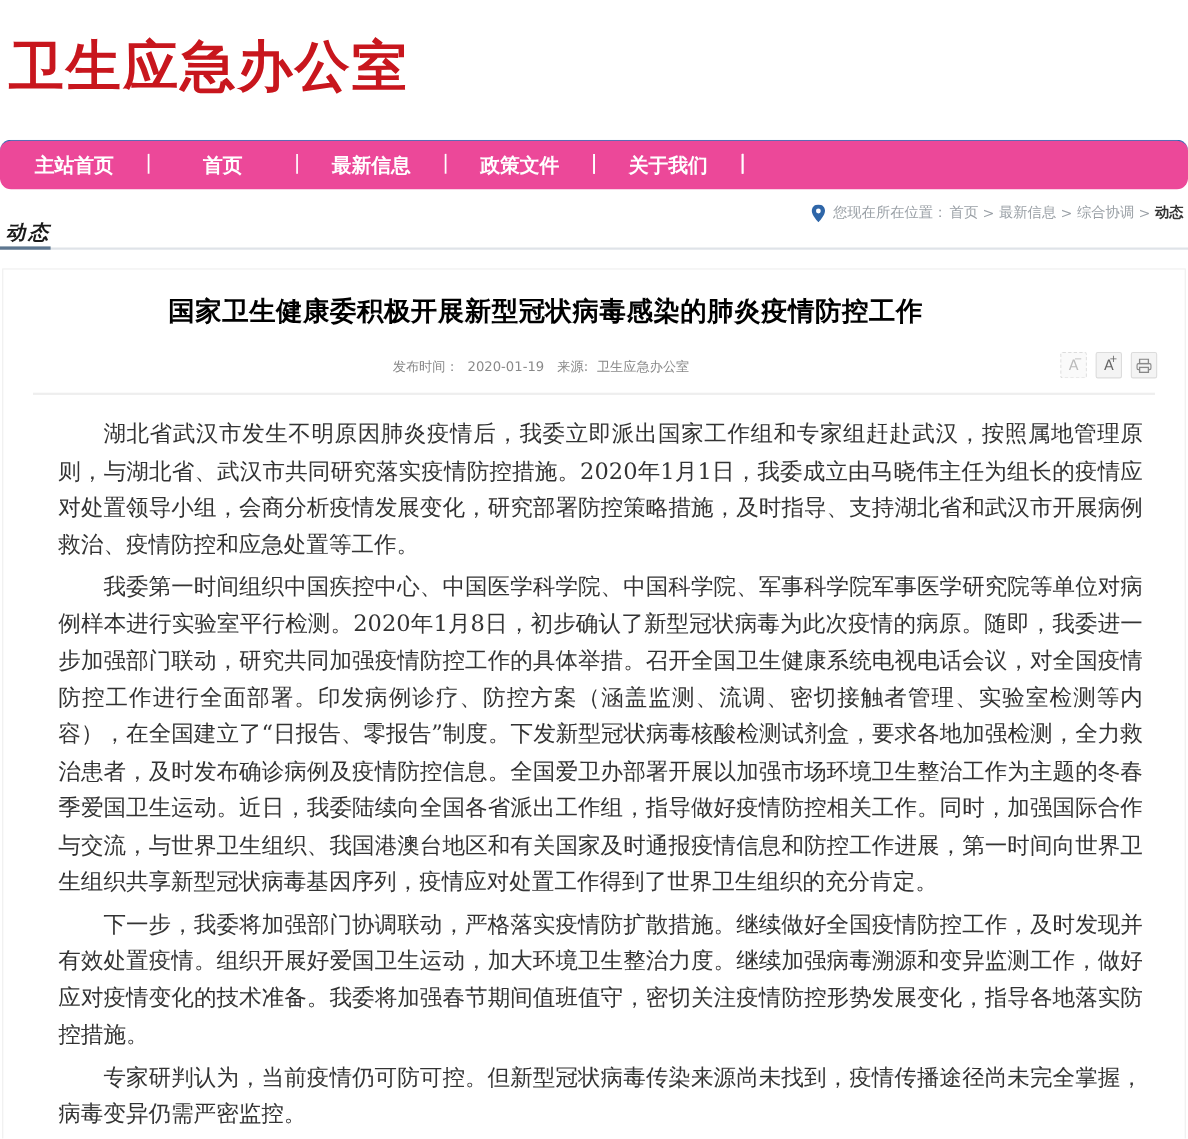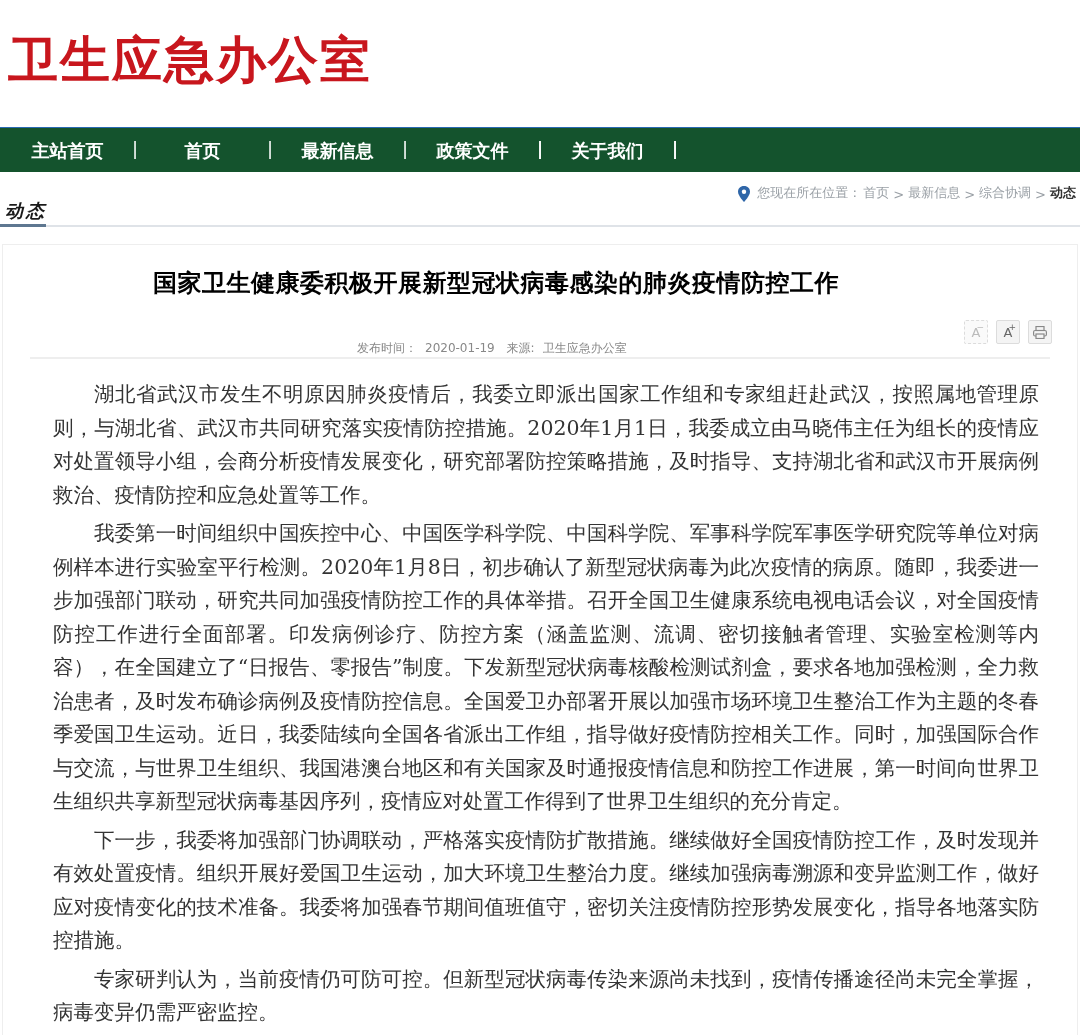--- a/index.html
+++ b/index.html
@@ -8,22 +8,22 @@
 
   .header { position: absolute; left: 0; top: 0; width: 1080px; height: 127px; background: #ffffff; }
   .logo-text {
     position: absolute; left: 8px; top: 30px;
     font-size: 50px; font-weight: bold; color: #c8161d; letter-spacing: 2px;
     font-family: "DejaVu Sans", sans-serif; line-height: 60px;
   }
 
   .nav {
     position: absolute; left: 0; top: 127px; width: 1080px; height: 45px;
-    background: #14532d; border-top: 1px solid #2a6ab4;
-    display: flex; align-items: center;
+    background: #ec4899; border-top: 1px solid #2a6ab4;
+    display: flex; align-items: center; border-radius: 10px;
   }
   .nav-item {
     color: #ffffff; font-size: 18px; font-weight: bold; text-align: center;
     width: 135px; line-height: 45px; white-space: nowrap; cursor: pointer;
   }
   .nav-sep { color: #ffffff; font-size: 18px; width: 0; overflow: visible; position: relative; }
   .nav-sep span { position: absolute; left: -3px; top: -12px; }
 
   .section-bar { position: absolute; left: 0; top: 195px; width: 1080px; height: 32px; }
   .section-title {
@@ -44,21 +44,21 @@
 
   .article-frame {
     position: absolute; left: 2px; top: 244px; width: 1076px; height: 800px;
     border: 1px solid #eeeeee; background: #ffffff;
   }
   .article-title {
     position: absolute; left: 0; top: 265px; width: 992px; text-align: center;
     font-size: 24px; color: #000000; line-height: 36px; letter-spacing: 0.5px;
   }
   .meta {
-    position: absolute; left: 357px; top: 340px; font-size: 12px; color: #888;
+    position: absolute; left: 357px; top: 325px; font-size: 12px; color: #888;
     white-space: nowrap;
   }
   .meta span { margin-right: 8px; }
   .tools { position: absolute; left: 964px; top: 320px; display: flex; gap: 8px; }
   .tool-btn {
     width: 24px; height: 24px; border: 1px solid #dcdcdc; background: #f4f4f4;
     display: flex; align-items: center; justify-content: center;
     font-size: 13px; color: #666; border-radius: 2px; cursor: pointer; position: relative;
   }
   .tool-btn.dashed { border-style: dashed; background: #fafafa; color: #bbb; }

